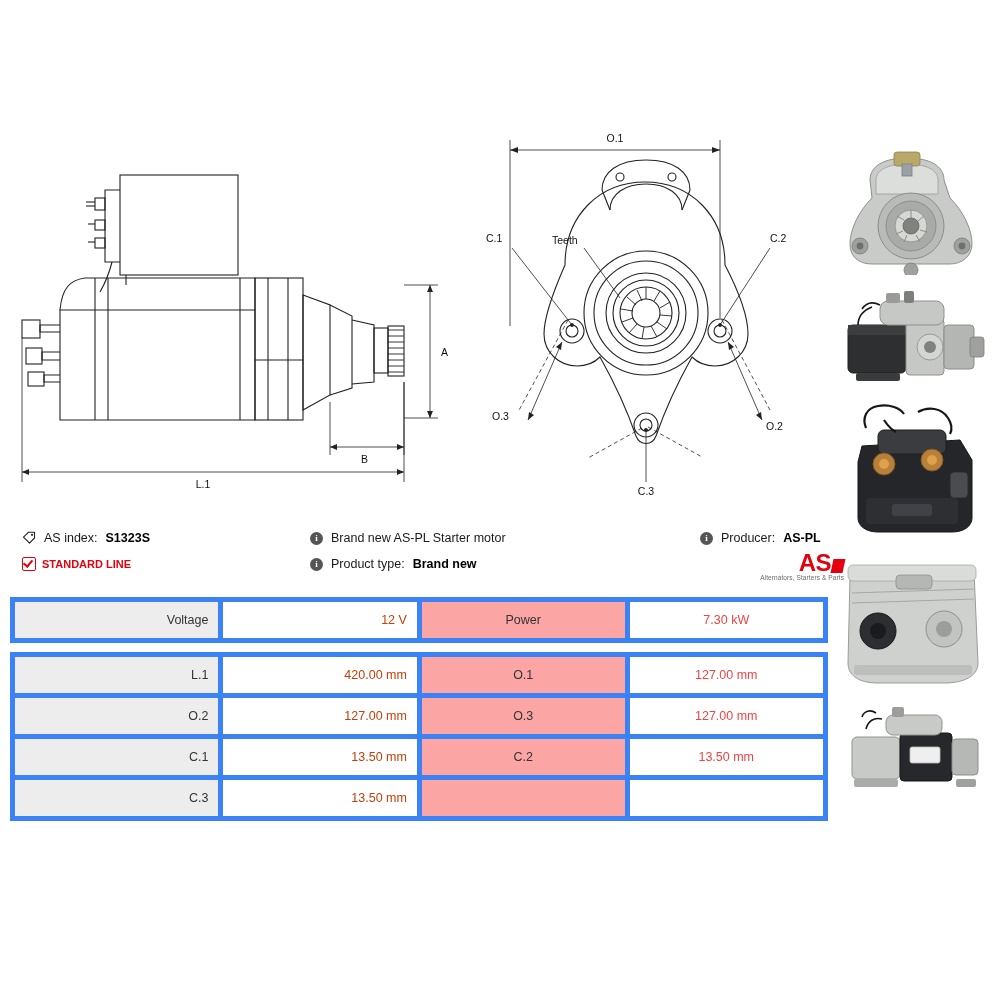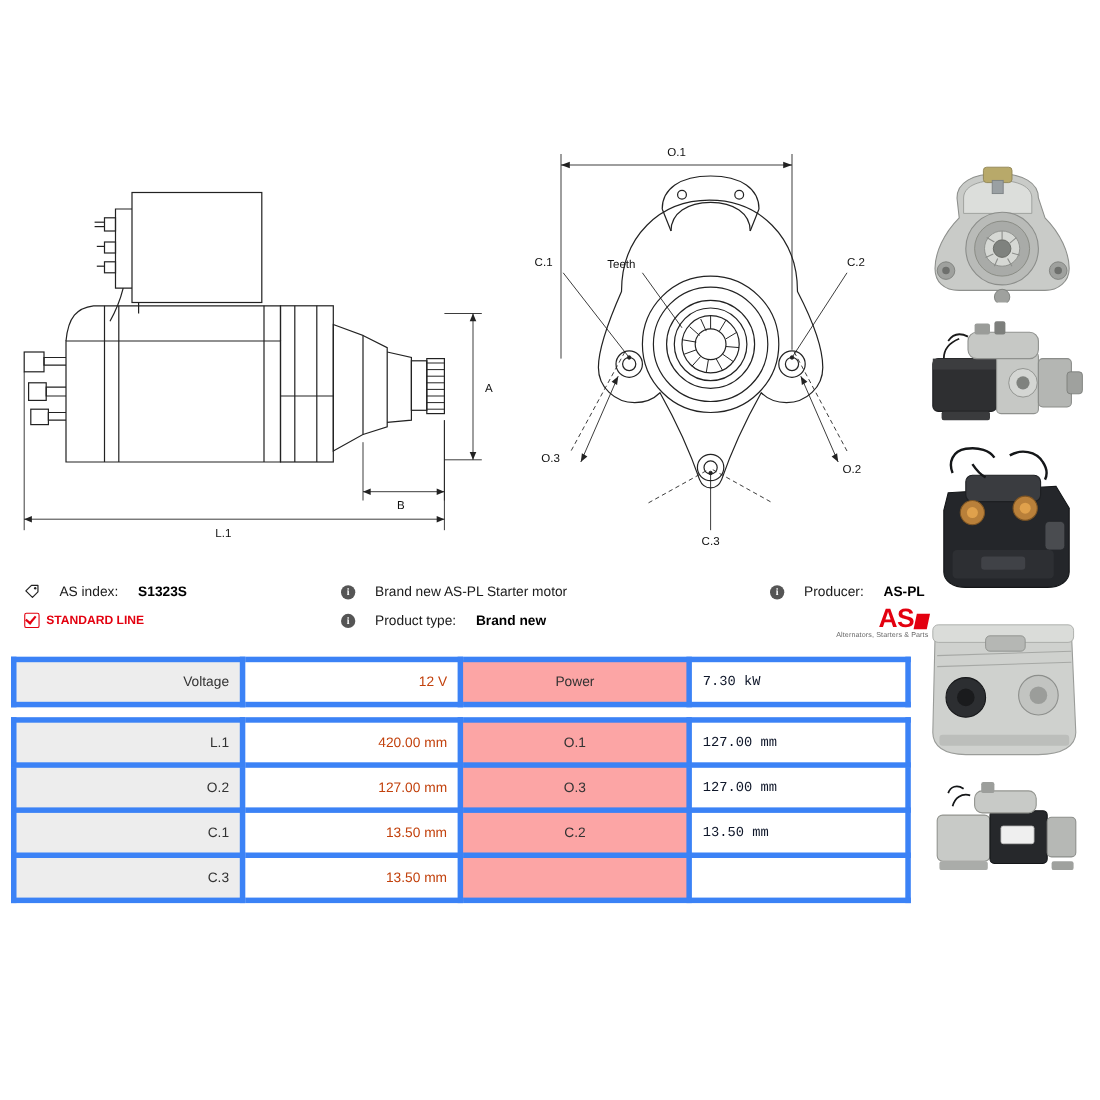--- a/index.html
+++ b/index.html
@@ -73,21 +73,21 @@
     position: absolute;
     top: 0;
   }
   .info-col.c1 { left: 12px; width: 290px; }
   .info-col.c2 { left: 300px; width: 390px; }
   .info-col.c3 { left: 690px; width: 150px; text-align: left; }
   .info-line {
     display: flex;
     align-items: center;
     height: 26px;
-    gap: 18px;
+    gap: 8px;
     white-space: nowrap;
   }
   .info-line .lbl { color: #1a1a1a; }
   .info-line .val { font-weight: bold; color: #000; }
   .tag-icon {
     display: inline-block;
     width: 14px;
     height: 14px;
     position: relative;
     flex: 0 0 auto;
@@ -191,24 +191,23 @@
   }
   td.k2 {
     width: 205px;
     text-align: center;
     color: #333;
     background: #fca5a5;
     margin-left: 17px;
   }
   td.v2 {
     width: 194px;
-    text-align: left;
-    color: #0f172a;
+    text-align: center;
+    color: #ef4444;
     background: #ffffff;
-    font-family: Liberation Mono, monospace;
   }
   tr.spacer td {
     height: 9px;
     border: none;
     background: #ffffff;
     padding: 0;
   }
   .dim-label {
     font-size: 10.5px;
     fill: #111;

